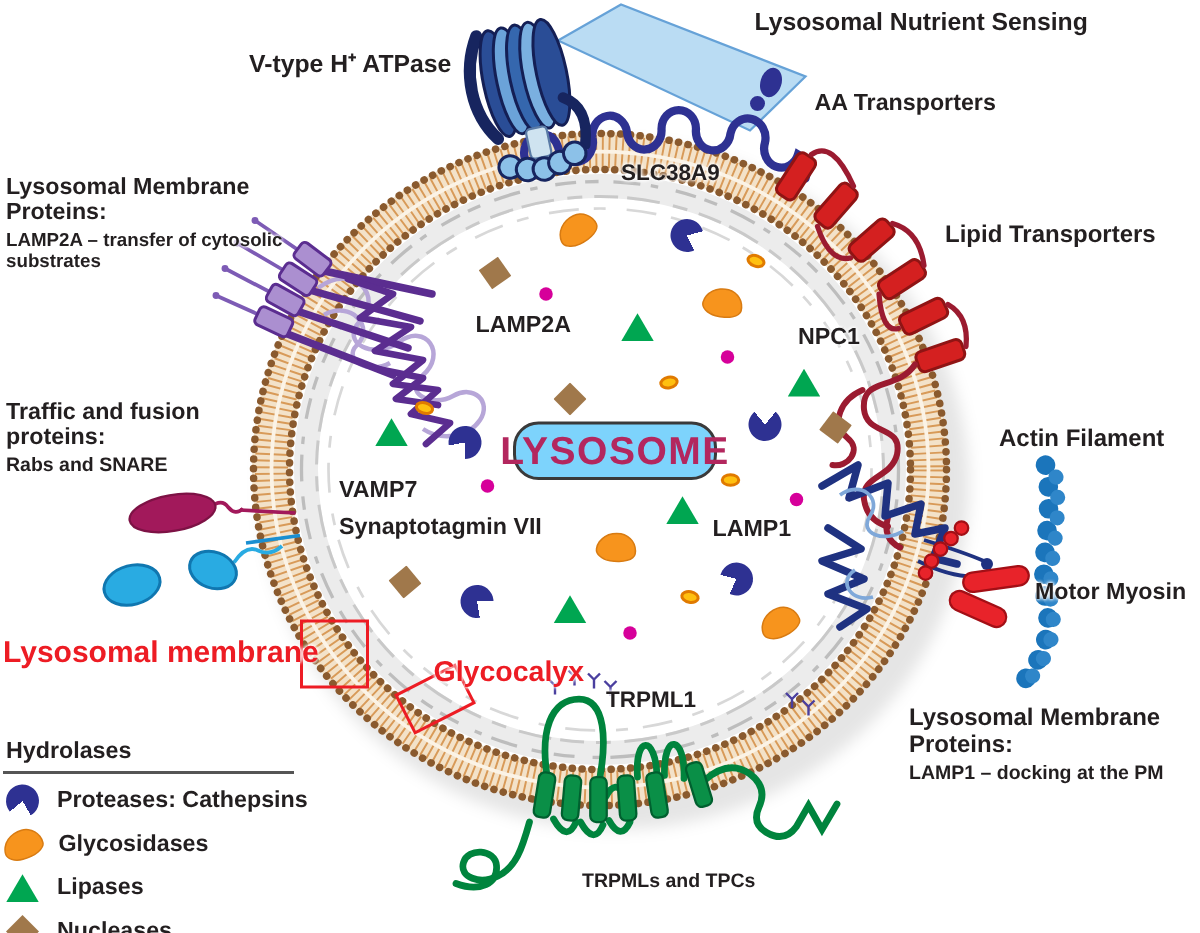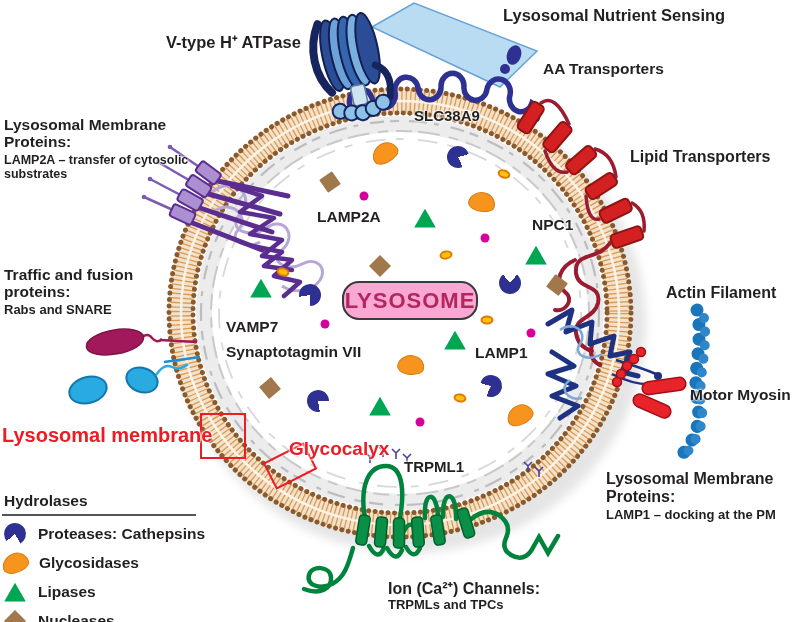--- a/index.html
+++ b/index.html
@@ -19,22 +19,22 @@
   .p-dotm{width:9px;height:9px;border-radius:50%;background:var(--dot_magenta);}
   .p-doty{width:13px;height:9px;border-radius:50%;background:#ffc010;border:2px solid #e07a00;box-sizing:border-box;}
 
   .lbl{position:absolute;font-weight:bold;color:#231f20;white-space:nowrap;z-index:4;
        text-shadow:0 0 3px #fff,0 0 3px #fff,0 0 2px #fff;}
   .wrap{white-space:normal;line-height:1.12;}
   .red{color:var(--label_red);}
   .sub{font-weight:bold;}
 
   #lysosome-box{position:absolute;left:342px;top:281px;width:132px;height:35px;z-index:4;
-      background:#f9a8d4;border:2.5px solid #3a3a3a;border-radius:17px;display:flex;
-      align-items:center;justify-content:center;font-weight:bold;font-size:22px;
+      background:#7dd3fc;border:2.5px solid #3a3a3a;border-radius:17px;display:flex;
+      align-items:center;justify-content:center;font-weight:bold;font-size:26px;
       letter-spacing:1px;color:var(--lysosome_text);}
 
   #legend{position:absolute;left:2px;top:492px;z-index:4;}
   #legend .legend-title{font-weight:bold;font-size:15.5px;padding:0 2px 4px 2px;
       border-bottom:2px solid #555;width:190px;}
   .legend-row{display:flex;align-items:center;gap:10px;margin-top:7px;height:22px;}
   .legend-row .licon{position:relative;flex:0 0 26px;display:flex;justify-content:center;}
   .legend-row .licon .particle{position:relative;transform:none;}
   .legend-row .ltext{font-weight:bold;font-size:15.5px;white-space:nowrap;}
 </style>
@@ -280,21 +280,20 @@
   <div>Traffic and fusion proteins:</div>
   <div class="sub" style="font-size:13px;margin-top:2px;white-space:nowrap;">Rabs and SNARE</div>
 </div>
 
 <div class="lbl wrap" style="left:606px;top:470px;width:185px;font-size:16px;">
   <div>Lysosomal Membrane Proteins:</div>
   <div class="sub" style="font-size:13px;width:223px;margin-top:2px;">LAMP1 – docking at the PM</div>
 </div>
 
 <div class="lbl wrap" style="left:388px;top:580px;font-size:16px;">
-  <div style="white-space:nowrap;">Ion (Ca²⁺) Channels:</div>
   <div class="sub" style="font-size:13px;white-space:nowrap;">TRPMLs and TPCs</div>
 </div>
 
 <div id="lysosome-box">
   <span>LYSOSOME</span>
 </div>
 
 <div id="legend">
   <div class="legend-title">Hydrolases</div>
   <div class="legend-row">

